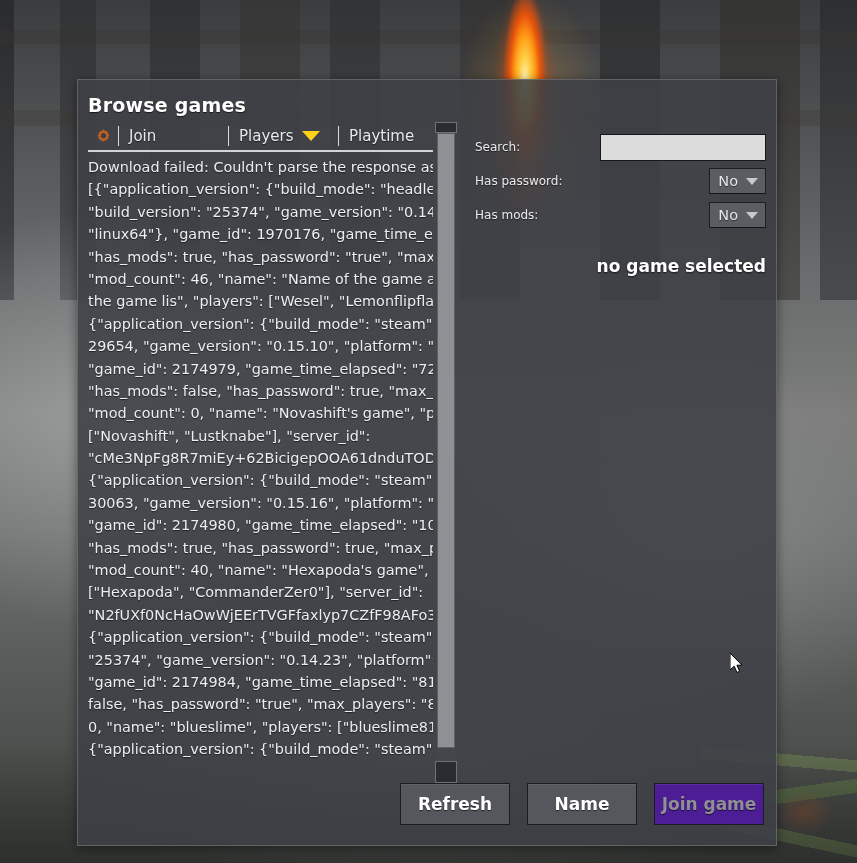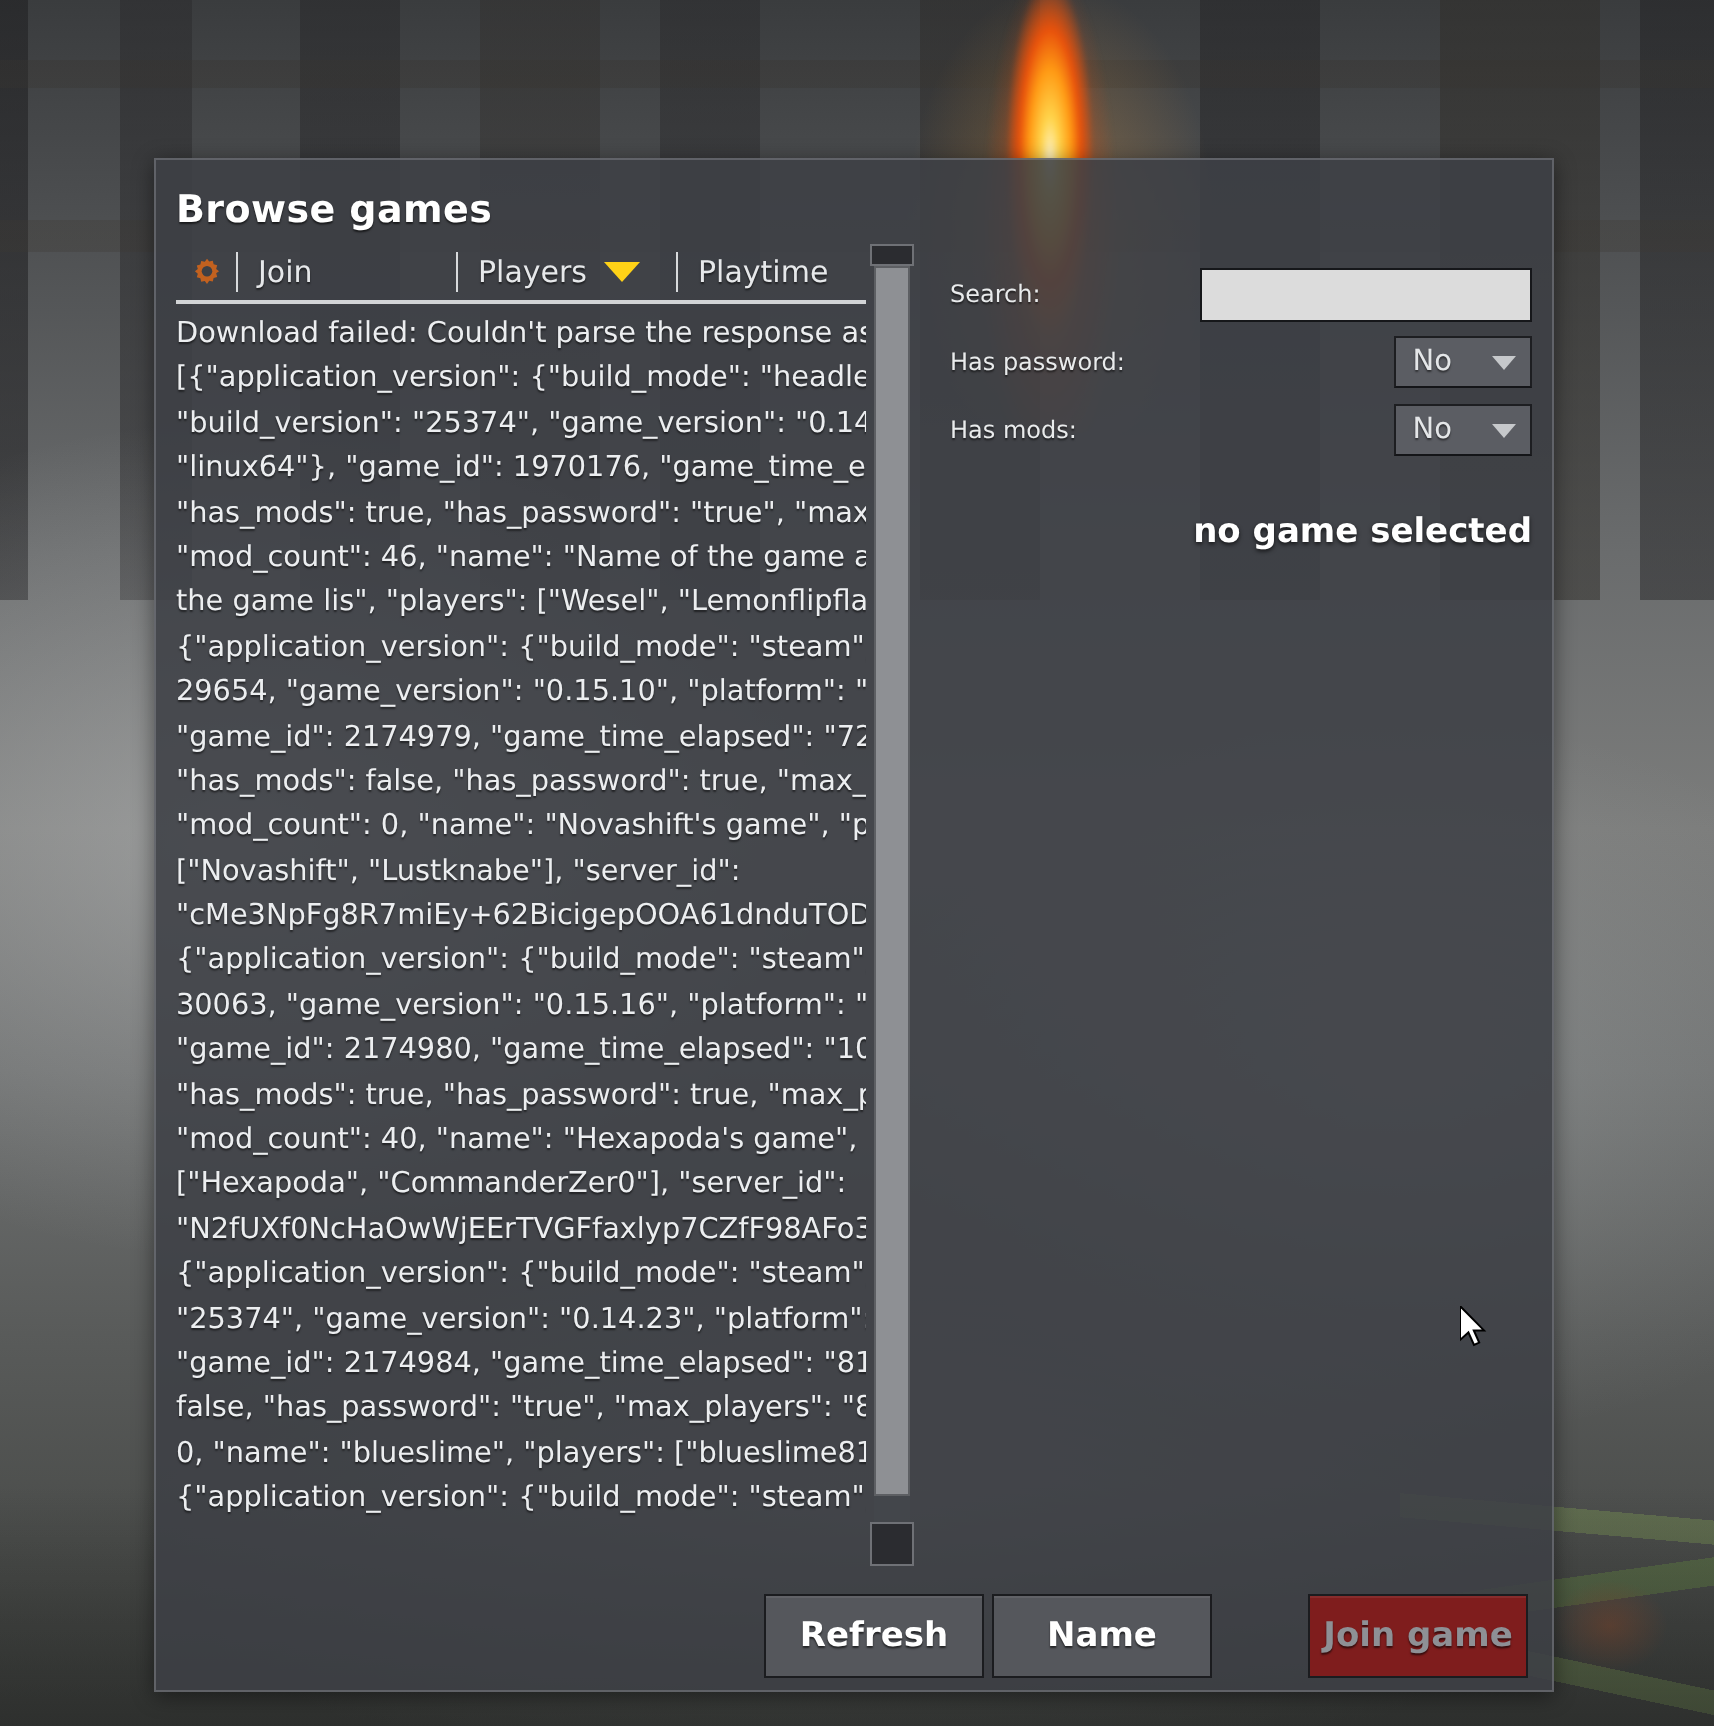--- a/index.html
+++ b/index.html
@@ -258,21 +258,21 @@
   }
 
   .dropdown {
     min-width: 48px;
     height: 26px;
     background: #5b5d63;
     border: 1px solid #1d1e21;
     border-bottom-color: #141518;
     display: inline-flex;
     align-items: center;
-    gap: 20px;
+    gap: 8px;
     padding: 0 7px 0 8px;
     cursor: pointer;
   }
   .dd-val {
     color: #e4e6e8;
     font-size: 14.5px;
     text-shadow: 0 1px 1px rgba(0,0,0,.5);
   }
   .dd-arrow {
     width: 0; height: 0;
@@ -288,44 +288,43 @@
     font-size: 17px;
     font-weight: bold;
     margin-top: 24px;
     text-shadow: 0 1px 2px rgba(0,0,0,.7);
   }
 
   
   .dlg-footer {
     height: 62px;
     display: flex;
-    align-items: flex-end;
+    align-items: flex-start;
     justify-content: flex-end;
-    gap: 4px;
+    gap: 17px;
     padding: 0 12px 6px 0;
     flex: 0 0 auto;
   }
   .btn {
     min-width: 110px;
     height: 42px;
     background: #55575c;
     border: 1px solid #1b1c1f;
     color: #ffffff;
     font-size: 17px;
     font-weight: bold;
     font-family: "DejaVu Sans", "Liberation Sans", sans-serif;
     cursor: pointer;
     text-shadow: 0 1px 1px rgba(0,0,0,.6);
     box-shadow: inset 0 1px 0 rgba(255,255,255,.07);
   }
   .btn.disabled {
-    background: #7f1d1d;
+    background: #4c1d95;
     color: #8e9095;
     cursor: default;
-    margin-left: 44px;
   }
 
   
   #cursor {
     position: absolute;
     left: 730px; top: 653px;
     width: 14px; height: 22px;
     pointer-events: none;
   }
 </style>

